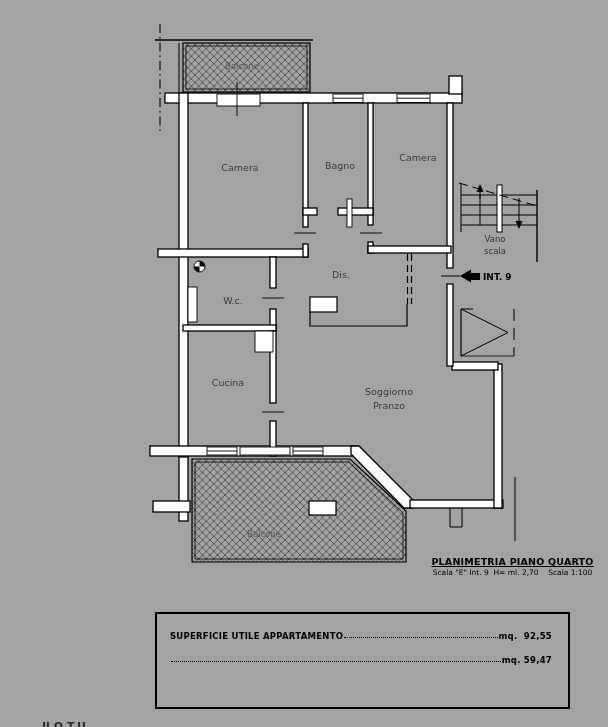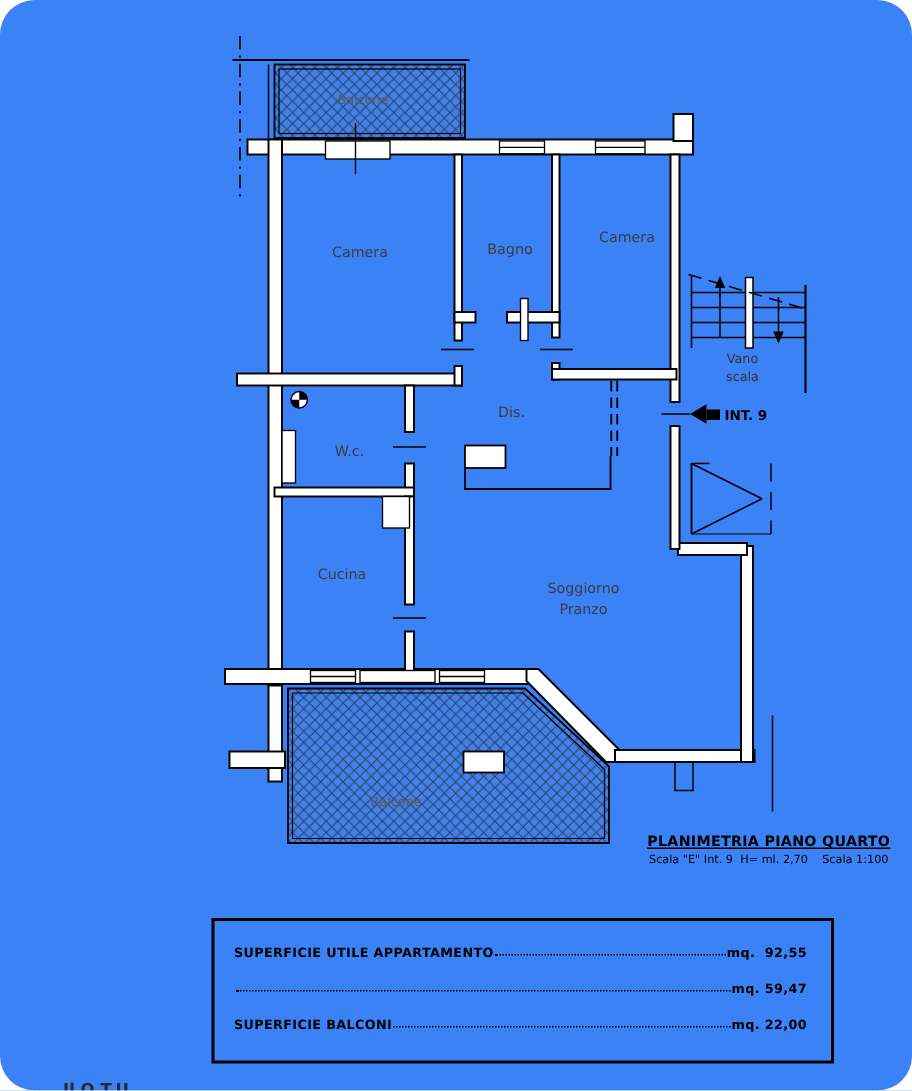--- a/index.html
+++ b/index.html
@@ -1,33 +1,32 @@
 <!DOCTYPE html>
 <html><head>
 <meta charset="utf-8">
 <style>
   html,body{margin:0;padding:0;background:#ffffff;}
   .page{
-    position:relative;width:608px;height:727px;background:#3b82f6;overflow:hidden;
+    position:relative;width:608px;height:727px;background:#a3a3a3;overflow:hidden;
     font-family:"DejaVu Sans",sans-serif;
-    border-radius:23px;
   }
   .plan-svg{position:absolute;left:0;top:0;}
   svg text{font-family:"DejaVu Sans",sans-serif;}
   .room-label{font-size:9.5px;fill:#3c3c3c;}
   .balcony-label{font-size:8.5px;fill:#5a5a5a;}
   .small-label{font-size:8.5px;fill:#333333;}
   .entrance-label{font-size:9px;font-weight:600;fill:#000000;}
 
   .title-block{position:absolute;left:415px;top:556px;width:195px;text-align:center;color:#000;}
   .title-block .title{font-size:9.5px;font-weight:bold;text-decoration:underline;letter-spacing:.2px;white-space:nowrap;}
   .title-block .subtitle{font-size:7.5px;margin-top:1px;white-space:pre;}
 
   .surface-table{
-    position:absolute;left:141px;top:612px;width:415px;height:97px;
+    position:absolute;left:155px;top:612px;width:415px;height:97px;
     border:2px solid #000;box-sizing:border-box;padding:17px 16px 0 13px;
   }
   .surface-row{display:flex;align-items:baseline;font-size:8.5px;font-weight:bold;color:#000;margin-bottom:14px;letter-spacing:.25px;}
   .surface-row .leader{flex:1;border-bottom:1.6px dotted #000;margin:0 1px;transform:translateY(-1px);}
   .surface-row .value{white-space:pre;}
 
   .footer-partial{position:absolute;left:42px;top:720px;font-size:11px;font-weight:bold;color:#2a2a2a;white-space:nowrap;}
 </style>
 </head>
 <body>
@@ -188,22 +187,17 @@
   <div class="surface-table">
     <div class="surface-row">
       <span>SUPERFICIE UTILE APPARTAMENTO</span>
       <span class="leader"></span>
       <span class="value">mq.  92,55</span>
     </div>
     <div class="surface-row">
       <span class="leader"></span>
       <span class="value">mq. 59,47</span>
     </div>
-    <div class="surface-row">
-      <span>SUPERFICIE BALCONI</span>
-      <span class="leader"></span>
-      <span class="value">mq. 22,00</span>
-    </div>
   </div>
 
   <div class="footer-partial">Il O.T.U.</div>
 
 </div>
 
 </body></html>

